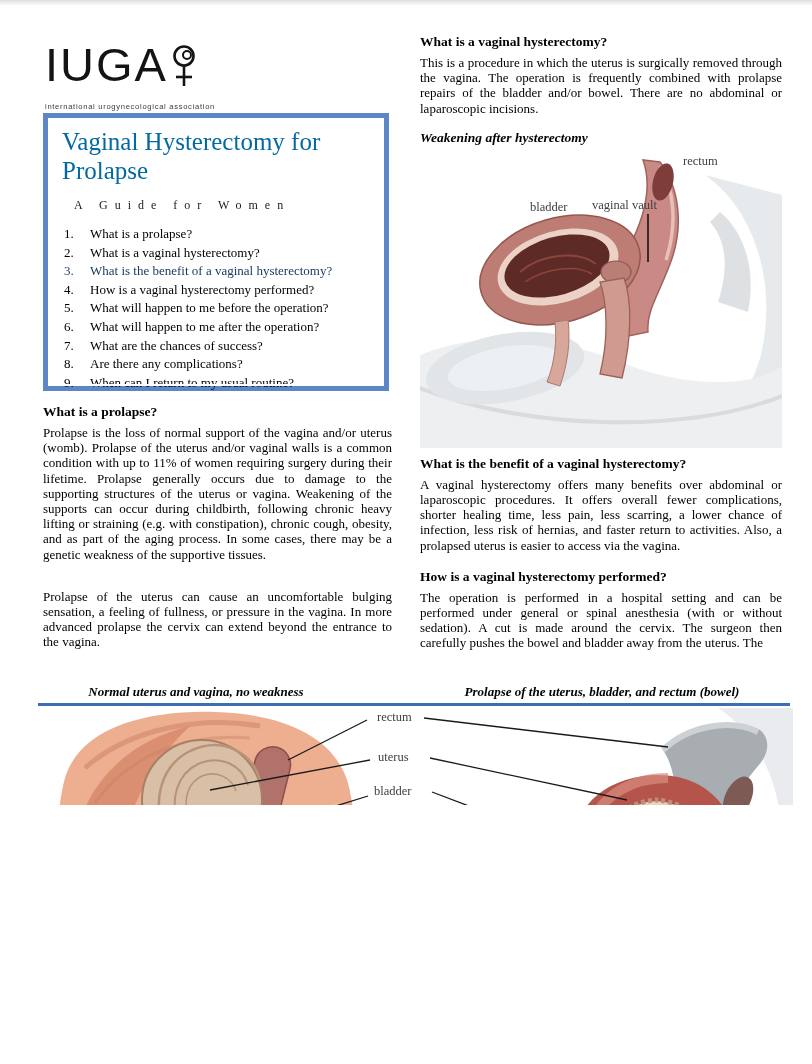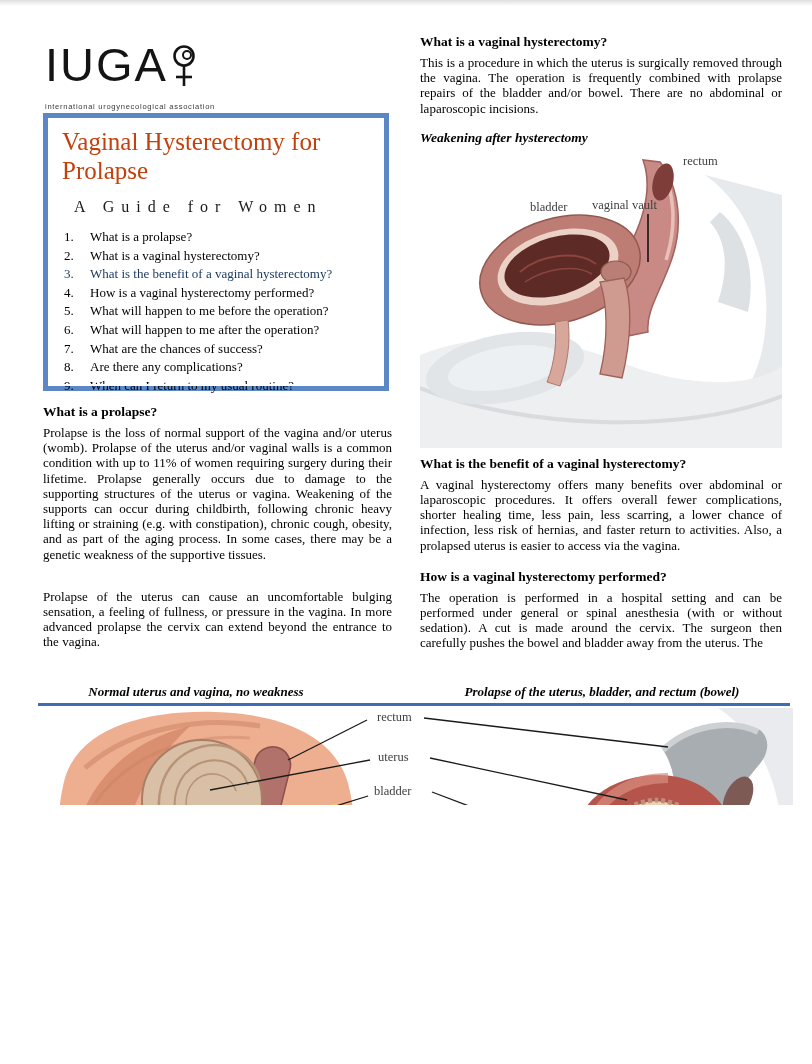--- a/index.html
+++ b/index.html
@@ -19,22 +19,22 @@
     font-weight:400; letter-spacing:2px; color:#141414; }
   .logo-sym { margin-left:2px; margin-top:2px; }
   .logo-tag { font-family:"Liberation Sans", sans-serif; font-size:7.6px; letter-spacing:0.7px;
     color:#3a3a3a; margin-top:8px; }
 
   
   .title-box { position:absolute; left:43px; top:113px; width:346px; height:278px;
     border:3px solid #5b87c7; }
   .title-box-inner { width:100%; height:100%; border:2px solid #5b87c7; outline:2px solid #fff; outline-offset:-4px;
     padding:9px 14px 6px 14px; }
-  .doc-title { font-size:25px; line-height:29px; color:#c2410c; }
-  .doc-subtitle { font-size:16px; letter-spacing:7px; margin:13px 0 0 12px; color:#1a1a1a; }
+  .doc-title { font-size:25px; line-height:29px; color:#0369a1; }
+  .doc-subtitle { font-size:12px; letter-spacing:7px; margin:13px 0 0 12px; color:#1a1a1a; }
   .toc { margin-top:12px; }
   .toc-row { display:flex; font-size:13px; line-height:18.6px; color:#000; }
   .toc-num { width:28px; flex:0 0 28px; padding-left:2px; }
   .toc-row.navy { color:#17365d; }
 
   
   .left-col  { position:absolute; left:43px;  top:404px; width:349px; }
   .right-col { position:absolute; left:420px; top:34px;  width:362px; }
   .sec-head { font-size:13.5px; font-weight:bold; margin-bottom:5px; }
   .para { font-size:13px; line-height:15.2px; text-align:justify; }

